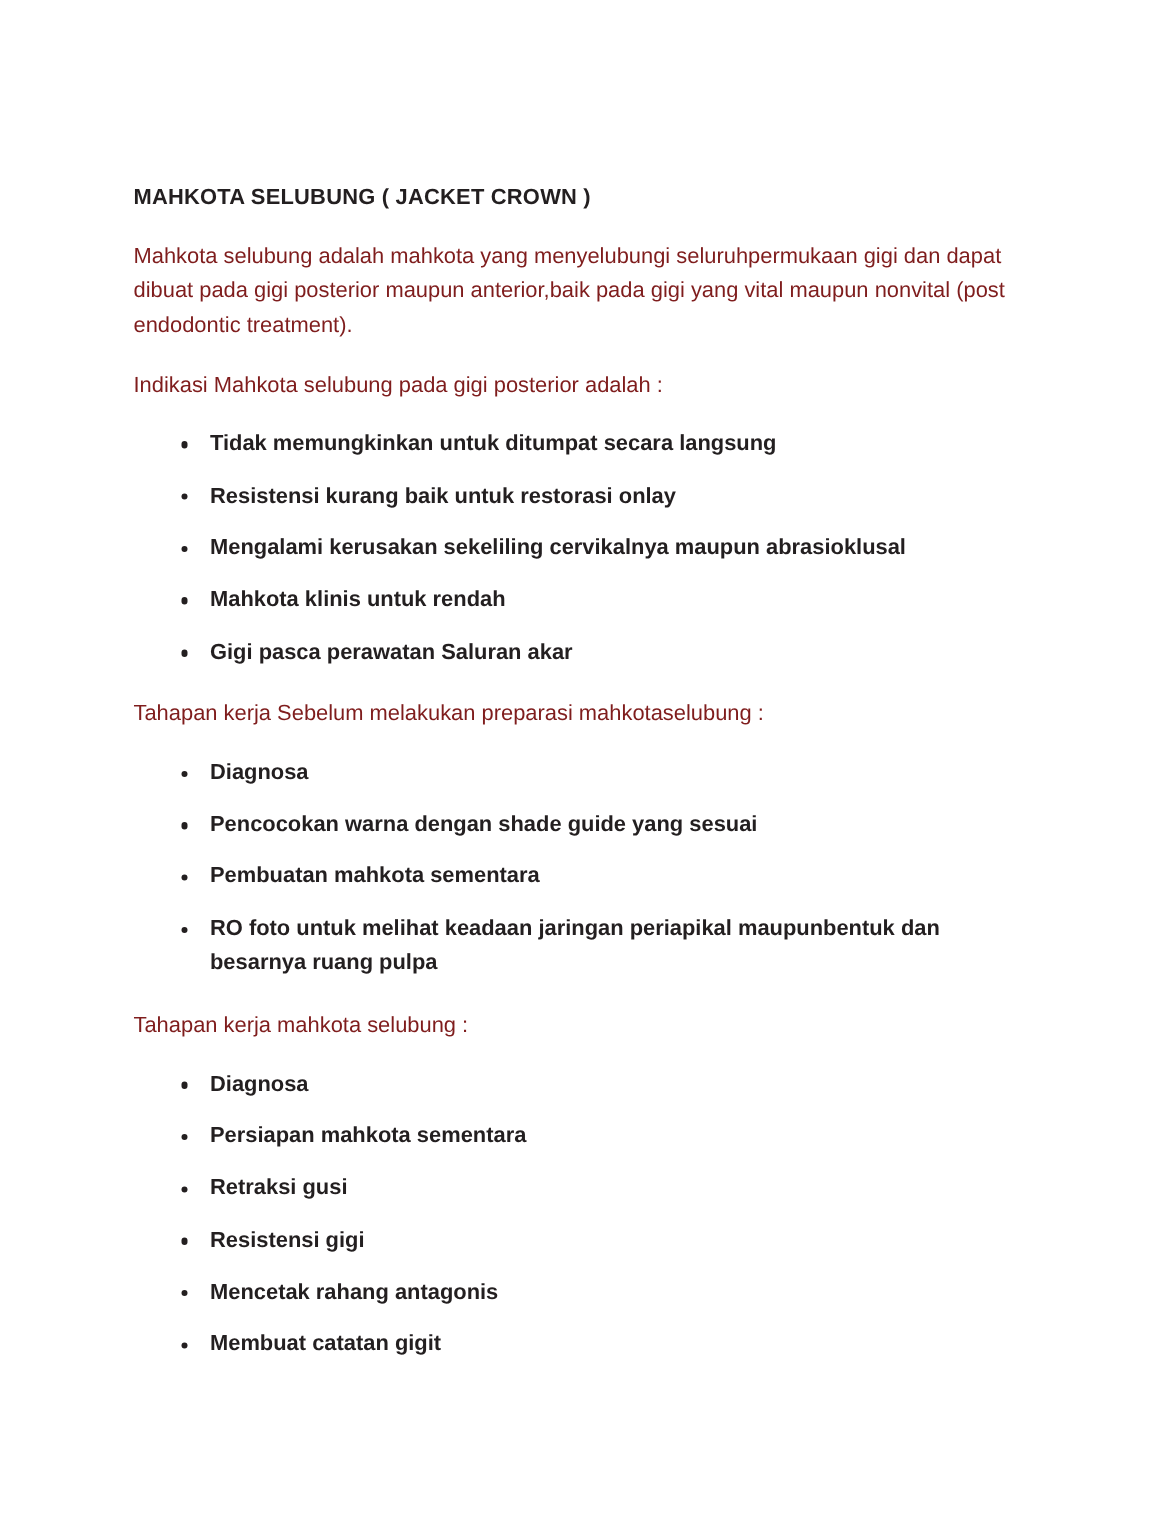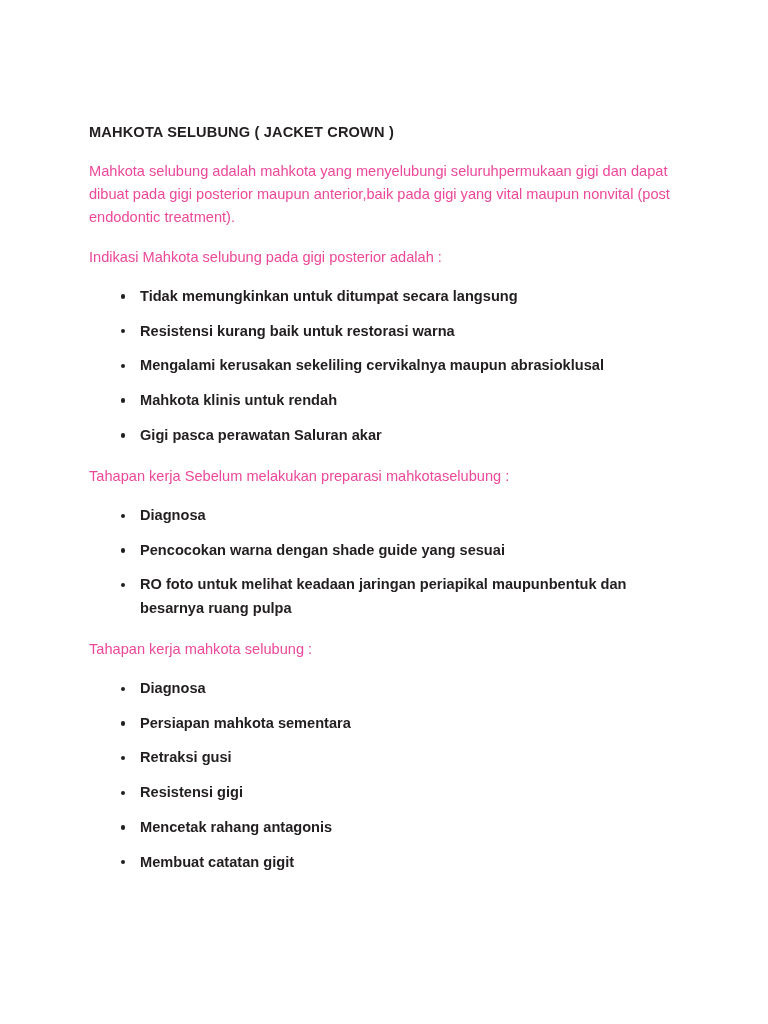--- a/index.html
+++ b/index.html
@@ -31,21 +31,21 @@
     font-size: 14.6px;
     line-height: 21px;
     letter-spacing: 0.15px;
     color: #231f20;
     margin: 0 0 17px 0;
     white-space: nowrap;
   }
   .para {
     font-size: 14.6px;
     line-height: 23.2px;
-    color: #ec4899;
+    color: #7f1d1d;
     margin: 0 0 16px 0;
     text-align: left;
   }
   .para.lead {
     margin-bottom: 16px;
   }
   .bullet-list {
     list-style: none;
     margin: 0 0 6px 0;
     padding: 0;
@@ -89,21 +89,21 @@
     <p class="para lead">Mahkota selubung adalah mahkota yang menyelubungi seluruhpermukaan gigi dan dapat dibuat pada gigi posterior maupun anterior,baik pada gigi yang vital maupun nonvital (post endodontic treatment).</p>
 
     <p class="para">Indikasi Mahkota selubung pada gigi posterior adalah :</p>
     <ul class="bullet-list">
       <li class="bullet-item">
         <span class="dot"></span>
         <span class="bullet-text">Tidak memungkinkan untuk ditumpat secara langsung</span>
       </li>
       <li class="bullet-item">
         <span class="dot"></span>
-        <span class="bullet-text">Resistensi kurang baik untuk restorasi warna</span>
+        <span class="bullet-text">Resistensi kurang baik untuk restorasi onlay</span>
       </li>
       <li class="bullet-item">
         <span class="dot"></span>
         <span class="bullet-text">Mengalami kerusakan sekeliling cervikalnya maupun abrasioklusal</span>
       </li>
       <li class="bullet-item">
         <span class="dot"></span>
         <span class="bullet-text">Mahkota klinis untuk rendah</span>
       </li>
       <li class="bullet-item">
@@ -116,20 +116,24 @@
 
     <p class="para">Tahapan kerja Sebelum melakukan preparasi mahkotaselubung :</p>
     <ul class="bullet-list">
       <li class="bullet-item">
         <span class="dot"></span>
         <span class="bullet-text">Diagnosa</span>
       </li>
       <li class="bullet-item">
         <span class="dot"></span>
         <span class="bullet-text">Pencocokan warna dengan shade guide yang sesuai</span>
+      </li>
+      <li class="bullet-item">
+        <span class="dot"></span>
+        <span class="bullet-text">Pembuatan mahkota sementara</span>
       </li>
       <li class="bullet-item">
         <span class="dot"></span>
         <span class="bullet-text">RO foto untuk melihat keadaan jaringan periapikal maupunbentuk dan besarnya ruang pulpa</span>
       </li>
     </ul>
 
     <div class="section-gap"></div>
 
     <p class="para">Tahapan kerja mahkota selubung :</p>

